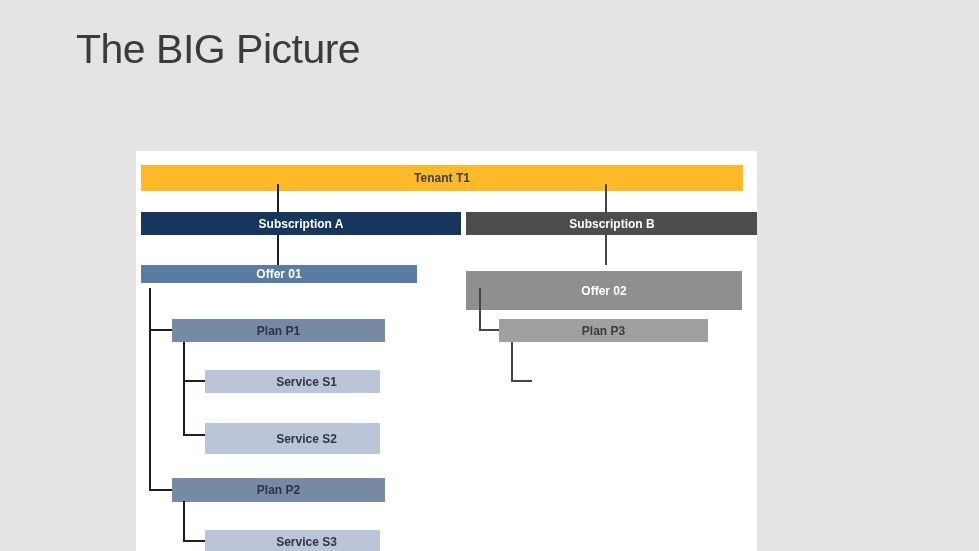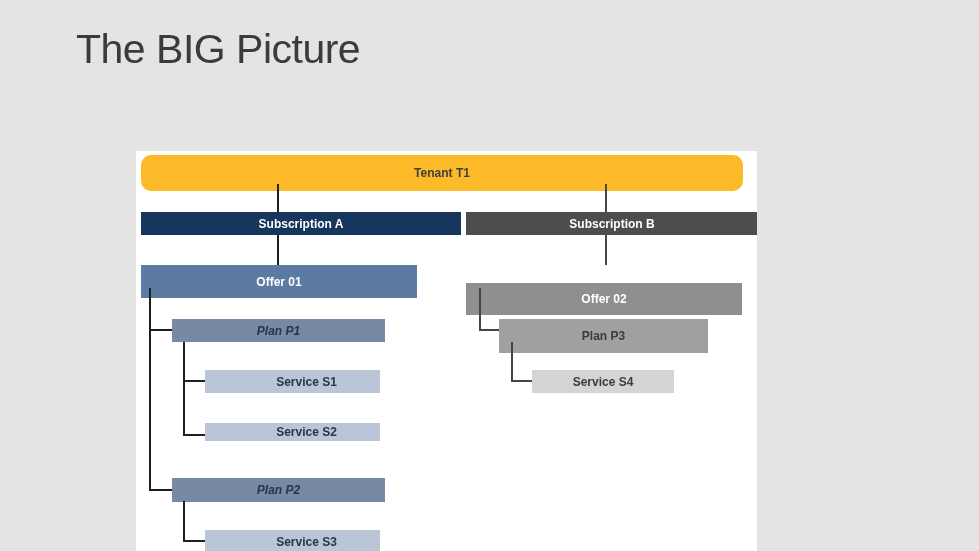--- a/index.html
+++ b/index.html
@@ -50,56 +50,55 @@
     justify-content: center;
     font-size: 12px;
     font-weight: 600;
     white-space: nowrap;
   }
   .tenant        { background: var(--tenant-fill);         color: var(--tenant-text); }
   .sub-a         { background: var(--subscription-a-fill); color: #ffffff; }
   .sub-b         { background: var(--subscription-b-fill); color: #ffffff; }
   .offer-1       { background: var(--offer-01-fill);       color: #ffffff; }
   .offer-2       { background: var(--offer-02-fill);       color: #ffffff; }
-  .plan-blue     { background: var(--plan-blue-fill);      color: var(--plan-blue-text); font-style: italic; }
+  .plan-blue     { background: var(--plan-blue-fill);      color: var(--plan-blue-text); }
   .plan-gray     { background: var(--plan-gray-fill);      color: var(--gray-node-text); }
   .service-blue  { background: var(--service-blue-fill);   color: var(--plan-blue-text); padding-left: 28px; }
   .service-gray  { background: var(--service-gray-fill);   color: var(--gray-node-text); }
   .line { position: absolute; }
   .line.l { background: var(--connector-left, #1f1f1f); }
   .line.r { background: var(--connector-right, #454545); }
 </style>
 </head>
 <body>
 
 <div class="slide">
 
   <div class="title">The BIG Picture</div>
 
   <div class="panel">
 
-    <div class="node tenant" style="left:5px; top:4px; width:602px; height:36px;border-radius:10px;">Tenant T1</div>
+    <div class="node tenant" style="left:5px; top:14px; width:602px; height:26px;">Tenant T1</div>
 
     <div class="node sub-a" style="left:5px; top:61px; width:320px; height:23px;">Subscription A</div>
 
     <div class="node sub-b" style="left:330px; top:61px; width:292px; height:23px;">Subscription B</div>
 
-    <div class="node offer-1" style="left:5px; top:114px; width:276px; height:33px;">Offer 01</div>
+    <div class="node offer-1" style="left:5px; top:114px; width:276px; height:18px;">Offer 01</div>
 
-    <div class="node offer-2" style="left:330px; top:132px; width:276px; height:32px;">Offer 02</div>
+    <div class="node offer-2" style="left:330px; top:120px; width:276px; height:39px;">Offer 02</div>
 
     <div class="node plan-blue" style="left:36px; top:168px; width:213px; height:23px;">Plan P1</div>
 
-    <div class="node plan-gray" style="left:363px; top:168px; width:209px; height:34px;">Plan P3</div>
+    <div class="node plan-gray" style="left:363px; top:168px; width:209px; height:23px;">Plan P3</div>
 
     <div class="node service-blue" style="left:69px; top:219px; width:147px; height:23px;">Service S1</div>
 
-    <div class="node service-gray" style="left:396px; top:219px; width:142px; height:23px;">Service S4</div>
 
-    <div class="node service-blue" style="left:69px; top:272px; width:147px; height:18px;">Service S2</div>
+    <div class="node service-blue" style="left:69px; top:272px; width:147px; height:31px;">Service S2</div>
 
     <div class="node plan-blue" style="left:36px; top:327px; width:213px; height:24px;">Plan P2</div>
 
     <div class="node service-blue" style="left:69px; top:379px; width:147px; height:23px;">Service S3</div>
 
     <div class="line l" style="left:141px; top:33px;  width:2px;  height:28px;"></div>
     <div class="line l" style="left:141px; top:84px;  width:2px;  height:30px;"></div>
     <div class="line l" style="left:13px;  top:137px; width:2px;  height:203px;"></div>
     <div class="line l" style="left:13px;  top:178px; width:23px; height:2px;"></div>
     <div class="line l" style="left:13px;  top:338px; width:23px; height:2px;"></div>

